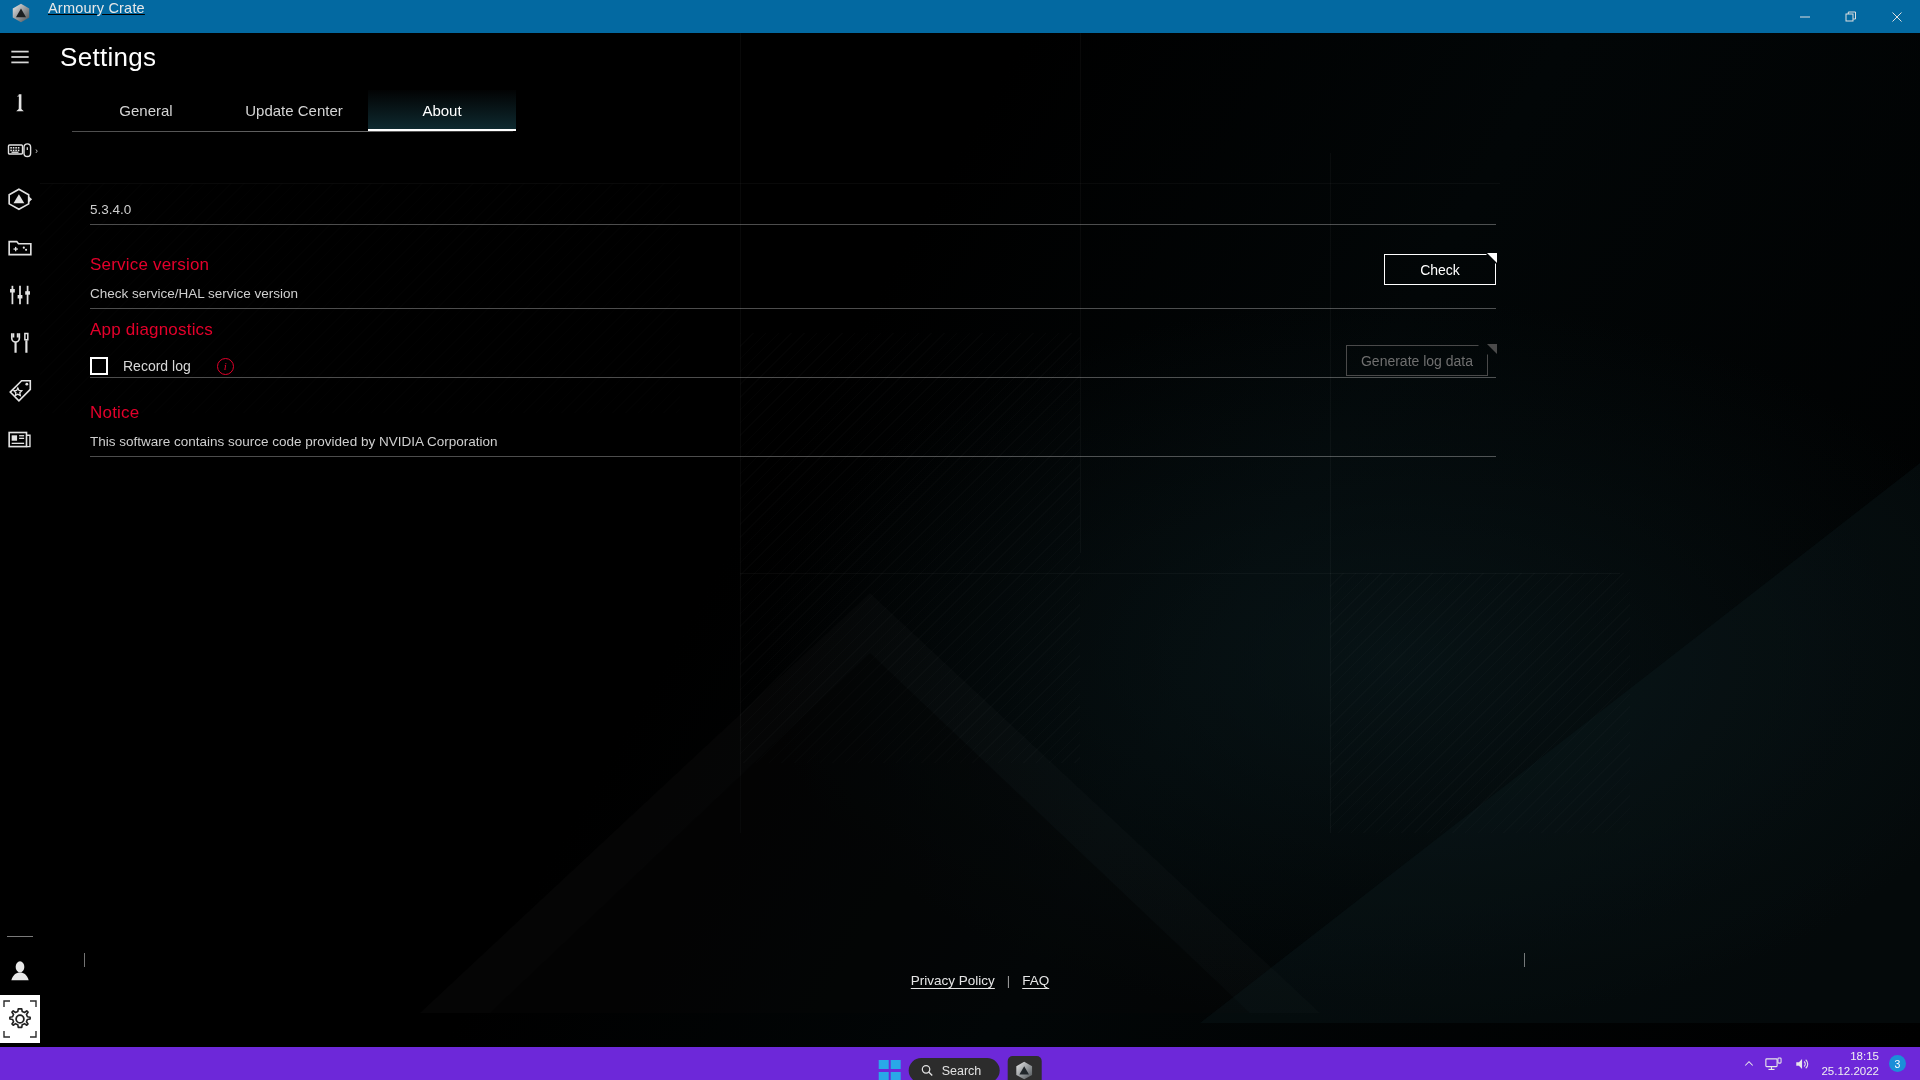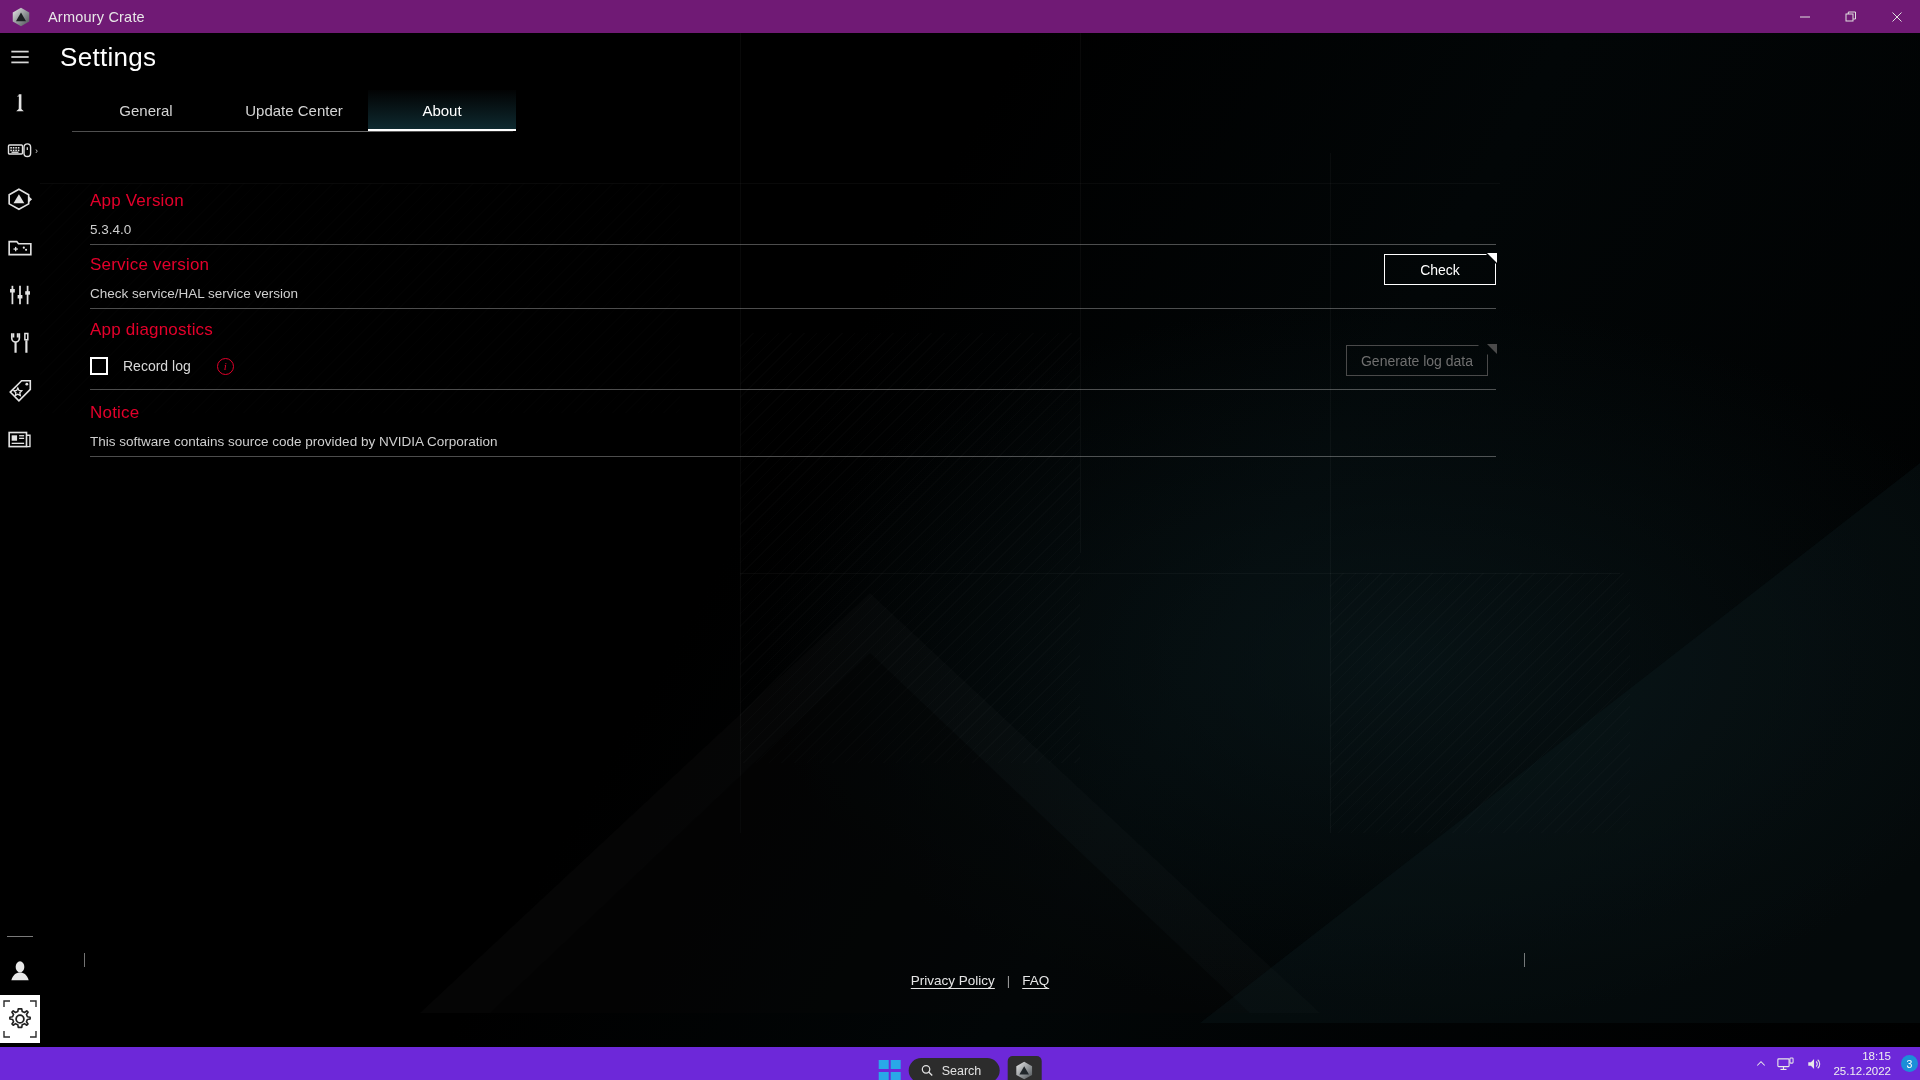--- a/index.html
+++ b/index.html
@@ -7,21 +7,21 @@
     width: 1920px; height: 1080px;
     background: #000;
     font-family: "Liberation Sans", sans-serif;
     overflow: hidden;
   }
   #app { position: relative; width: 1920px; height: 1080px; background: #000; }
 
   
   .titlebar {
     position: absolute; top: 0; left: 0; width: 1920px; height: 33px;
-    background: #701a75; display: flex; align-items: center; z-index: 40;
+    background: #0369a1; display: flex; align-items: flex-start; z-index: 40; text-decoration: underline;
   }
   .tb-logo { width: 26px; height: 26px; margin-left: 8px; display: flex; align-items: center; justify-content: center; }
   .tb-title { color: #e8e8e8; font-size: 14.5px; margin-left: 14px; letter-spacing: .2px; }
   .tb-spacer { flex: 1; }
   .wbtn {
     width: 46px; height: 33px; display: flex; align-items: center; justify-content: center;
     color: #e0e0e0;
   }
   .wbtn svg { display: block; }
 
@@ -160,21 +160,21 @@
   .tb-app {
     width: 34px; height: 29px; background: #2e2e2e; border-radius: 5px;
     display: flex; align-items: center; justify-content: center; position: relative;
   }
   .tb-app::after {
     content: ""; position: absolute; bottom: 1px; left: 50%; transform: translateX(-50%);
     width: 18px; height: 3px; background: #29a8e8; border-radius: 2px;
   }
   .tray {
     position: absolute; right: 0; top: 0; height: 33px; display: flex; align-items: center; gap: 10px;
-    padding-right: 2px; color: #e8e8e8; font-size: 11.5px;
+    padding-right: 14px; color: #e8e8e8; font-size: 11.5px;
   }
   .tray-clock { text-align: right; line-height: 1.25; font-size: 11.5px; color: #f0f0f0; }
   .tray-badge {
     width: 17px; height: 17px; border-radius: 50%; background: #1b8fd8; color: #fff;
     font-size: 10.5px; display: flex; align-items: center; justify-content: center;
   }
 </style>
 </head>
 <body>
 
@@ -373,40 +373,39 @@
       <div class="tab">
         <span>Update Center</span>
       </div>
       <div class="tab active">
         <span>About</span>
       </div>
     </div>
     <div class="tab-underline"></div>
 
     <div class="section" style="top:158px;">
-      <div class="sec-head">App Version</div>
       <div class="sec-row">
         <div class="sec-text">5.3.4.0</div>
       </div>
     </div>
 
     <div class="section" style="top:222px;">
       <div class="sec-head">Service version</div>
       <div class="sec-row">
         <div class="sec-text">Check service/HAL service version</div>
         <div class="btn-notch" style="right:0px; top:-32px; width:112px;">
           <span>Check</span>
         </div>
         <div class="btn-corner" style="right:-1px; top:-33px;"></div>
       </div>
     </div>
 
     <div class="section" style="top:287px;">
       <div class="sec-head">App diagnostics</div>
-      <div class="sec-row" style="padding-bottom:14px; margin-top:17px;">
+      <div class="sec-row" style="padding-bottom:2px; margin-top:17px;">
         <div class="checkbox-row">
           <div class="checkbox"></div>
           <div class="cb-label">Record log</div>
           <div class="info-icon">i</div>
         </div>
         <div class="btn-notch disabled" style="right:8px; top:-12px; width:142px;">
           <span>Generate log data</span>
         </div>
         <div class="btn-corner dim" style="right:-1px; top:-13px;"></div>
       </div>

